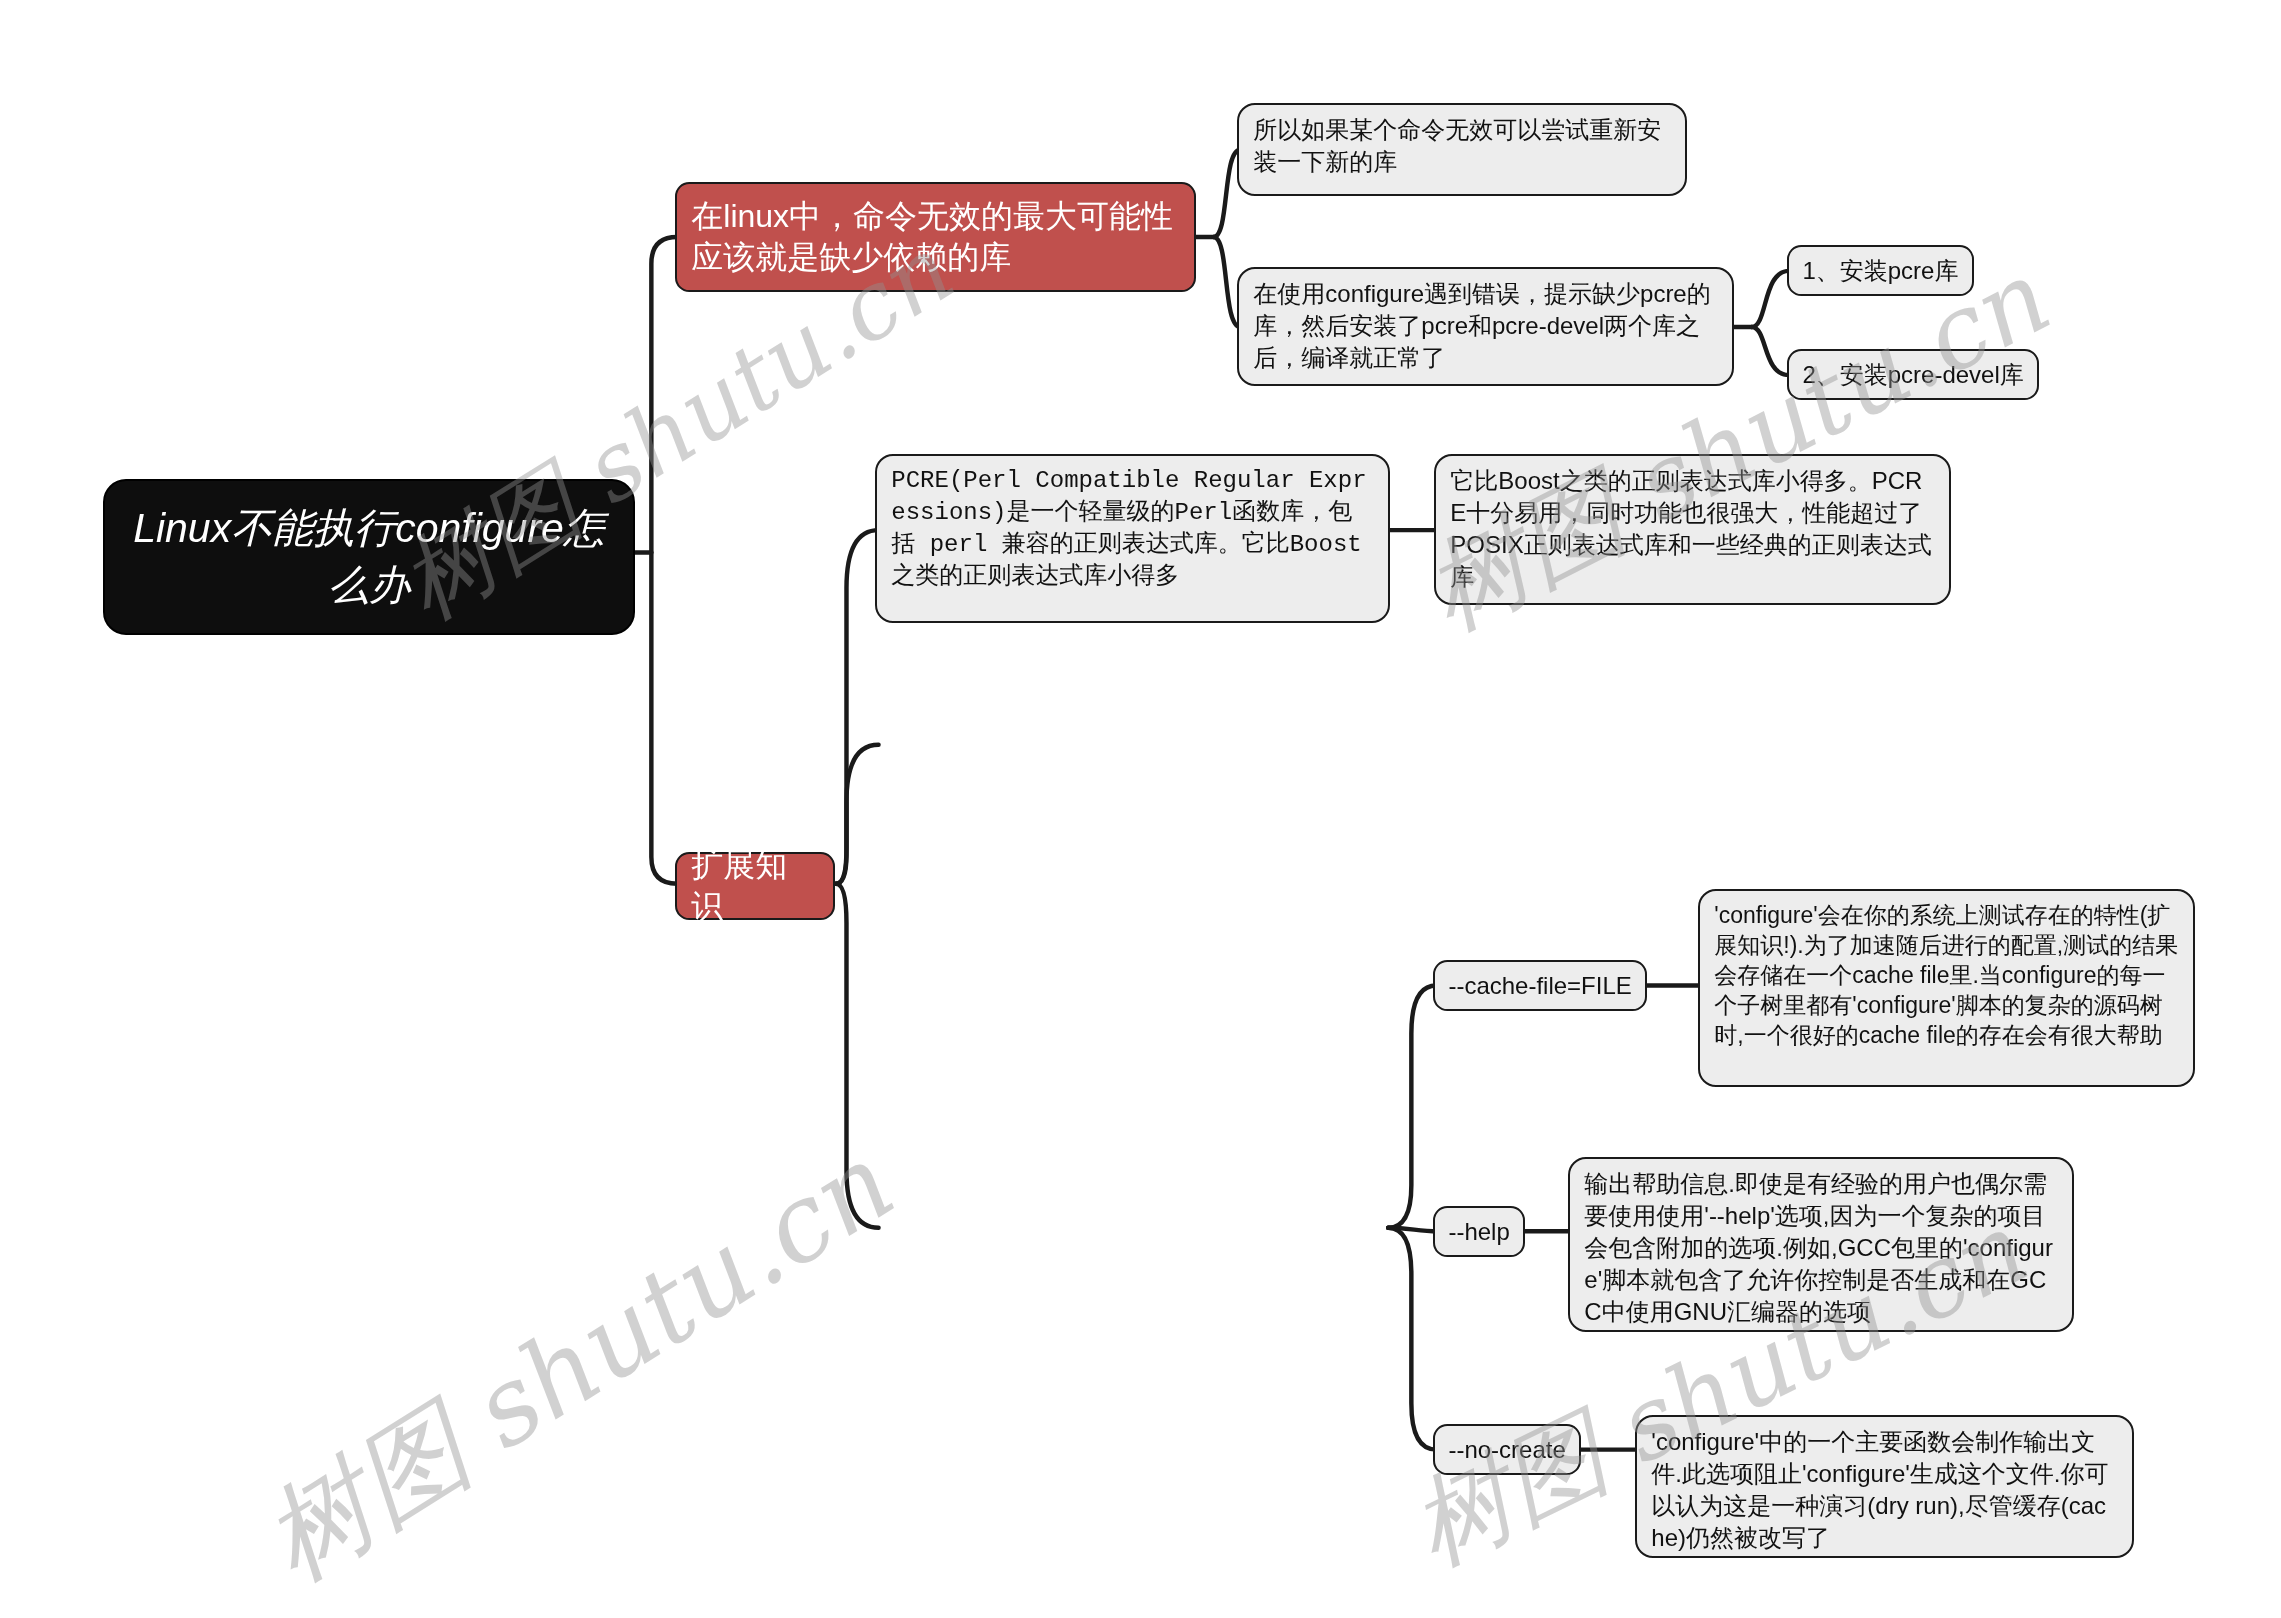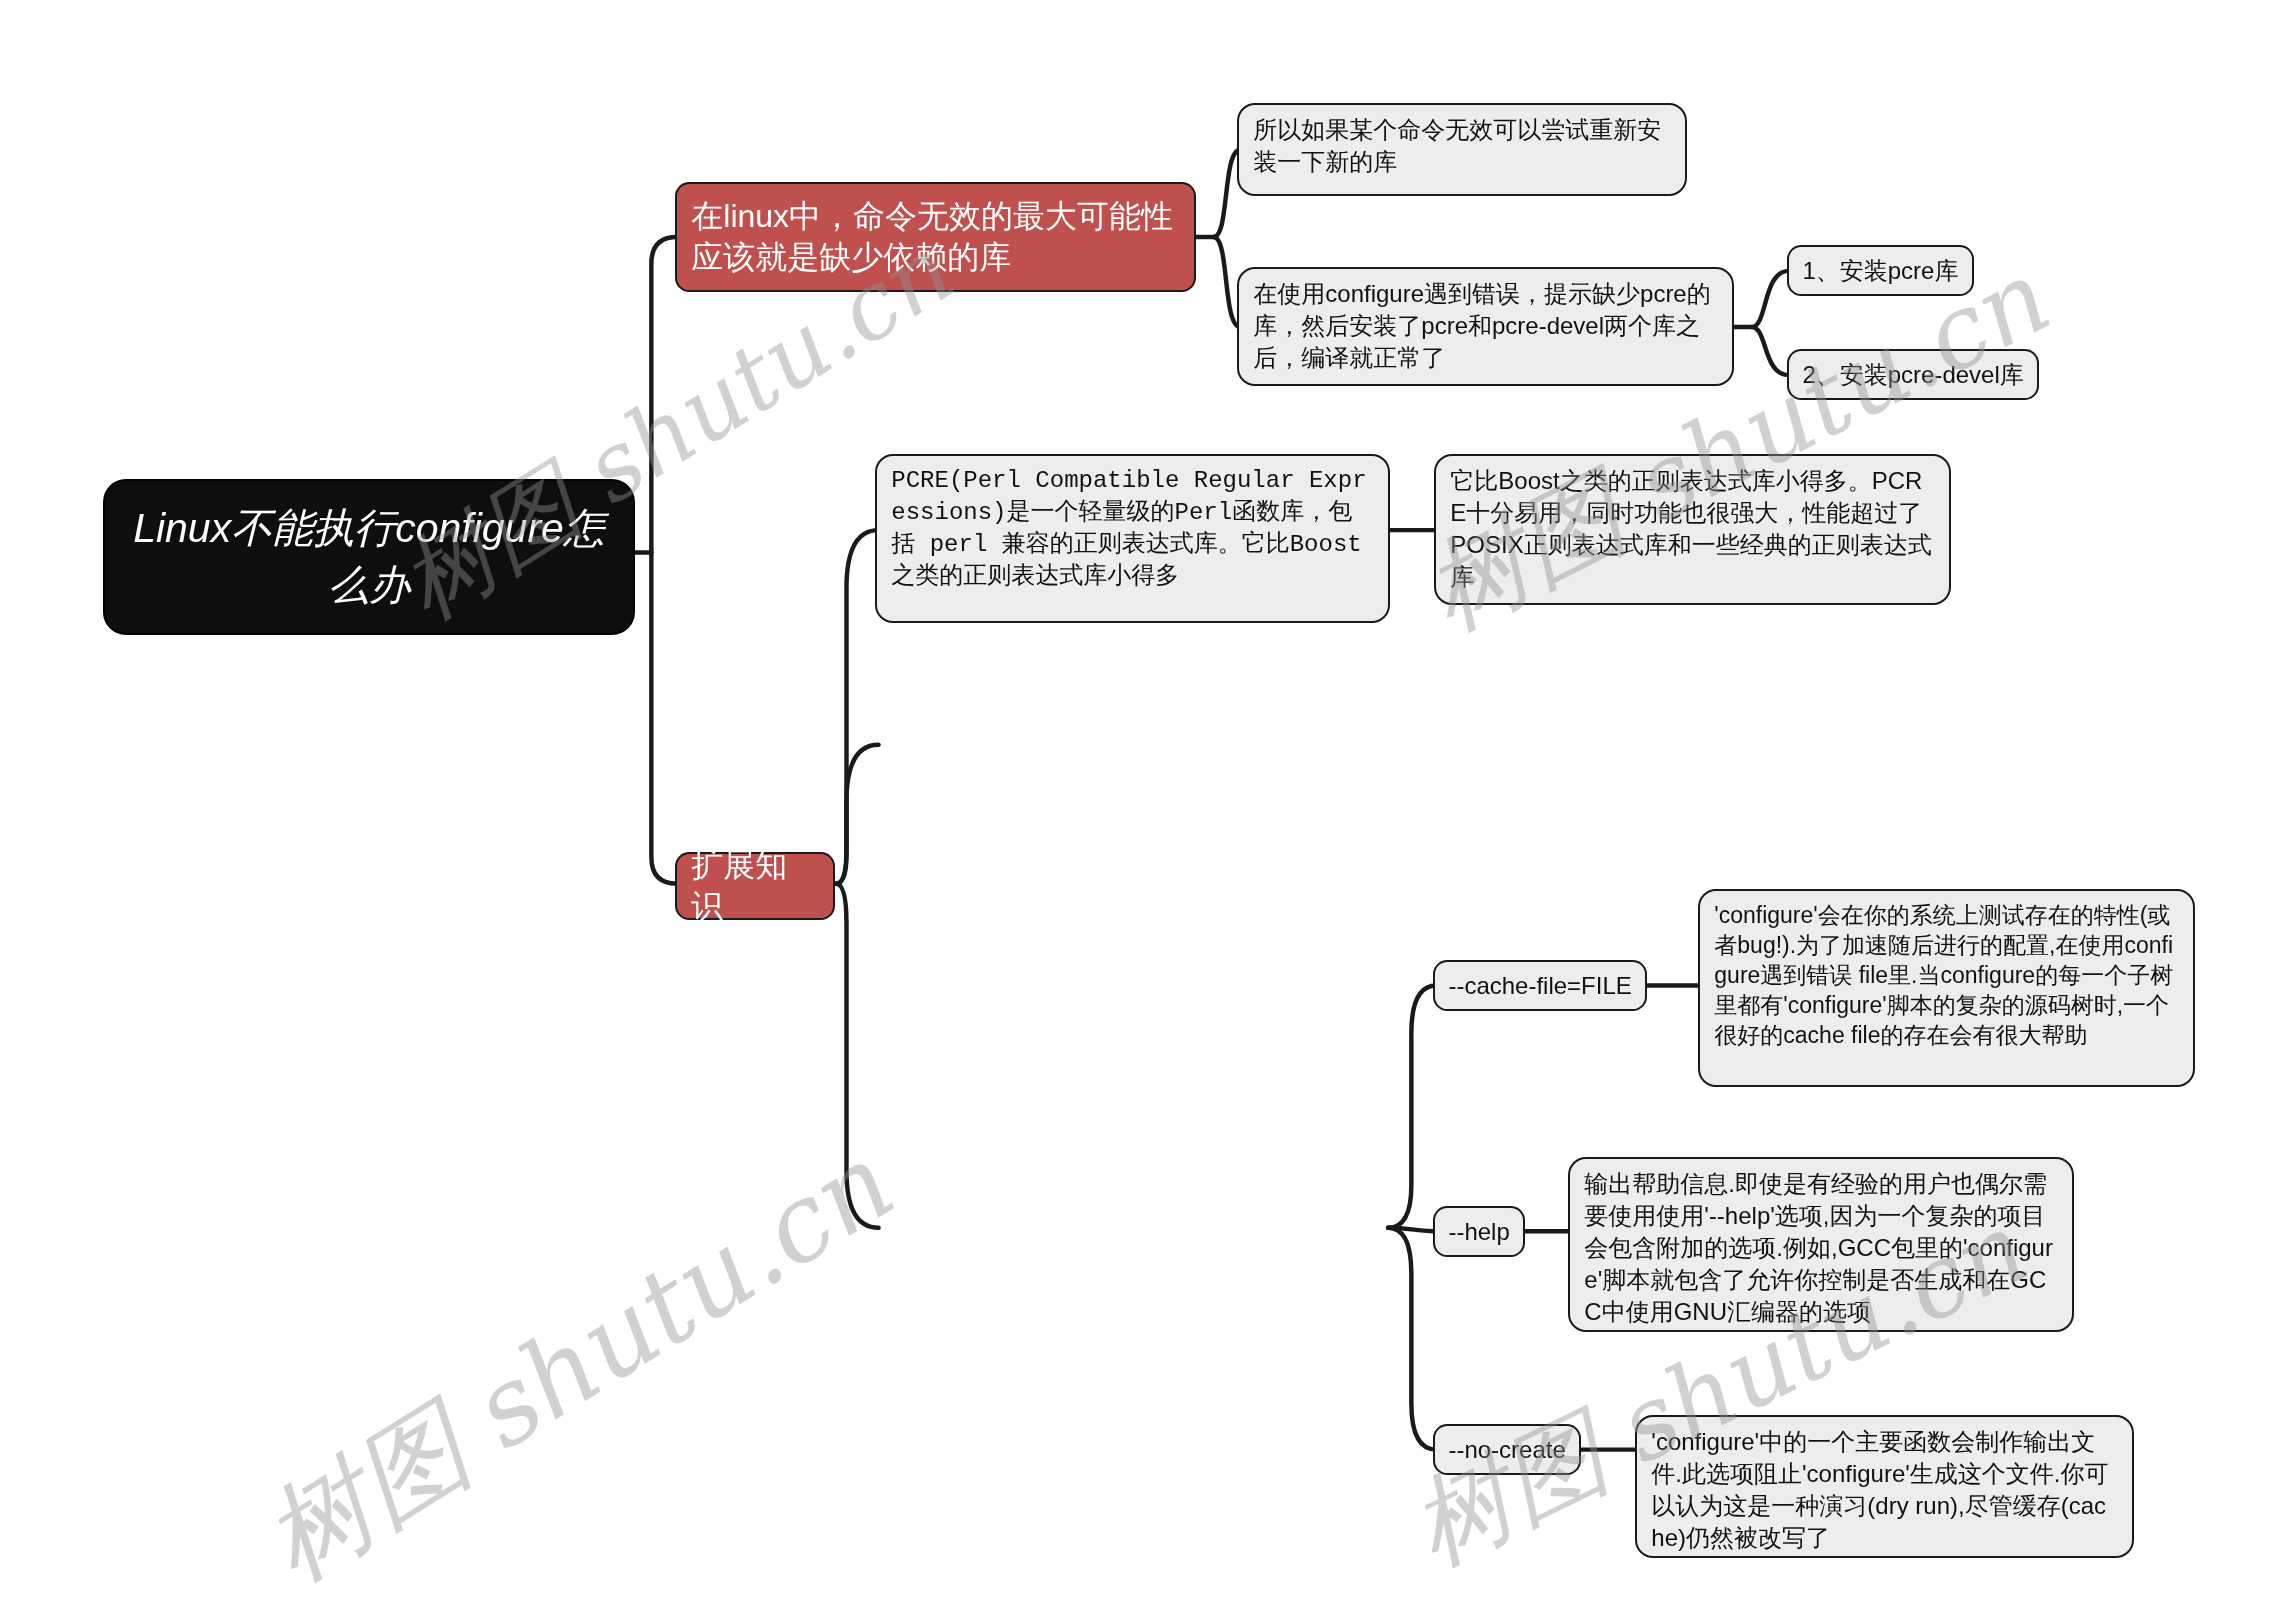--- a/index.html
+++ b/index.html
@@ -123,21 +123,21 @@
 
   <div class="box red center" style="left:675px; top:852px; width:160px; height:68px;">扩展知识</div>
 
   <div class="box node" style="left:875px; top:454px; width:515px; height:169px;font-family:Liberation Mono, monospace;">PCRE(Perl Compatible Regular Expressions)是一个轻量级的Perl函数库，包括 perl 兼容的正则表达式库。它比Boost之类的正则表达式库小得多</div>
 
   <div class="box node" style="left:1434px; top:454px; width:517px; height:151px;">它比Boost之类的正则表达式库小得多。PCRE十分易用，同时功能也很强大，性能超过了POSIX正则表达式库和一些经典的正则表达式库</div>
 
 
 
   <div class="box pill" style="left:1433px; top:960px;">--cache-file=FILE</div>
-  <div class="box node dense" style="left:1698px; top:889px; width:497px; height:198px;">'configure'会在你的系统上测试存在的特性(或者bug!).为了加速随后进行的配置,在使用configure遇到错误 file里.当configure的每一个子树里都有'configure'脚本的复杂的源码树时,一个很好的cache file的存在会有很大帮助</div>
+  <div class="box node dense" style="left:1698px; top:889px; width:497px; height:198px;">'configure'会在你的系统上测试存在的特性(扩展知识!).为了加速随后进行的配置,测试的结果会存储在一个cache file里.当configure的每一个子树里都有'configure'脚本的复杂的源码树时,一个很好的cache file的存在会有很大帮助</div>
 
   <div class="box pill" style="left:1433px; top:1206px;">--help</div>
   <div class="box node" style="left:1568px; top:1157px; width:506px; height:175px;">输出帮助信息.即使是有经验的用户也偶尔需要使用使用'--help'选项,因为一个复杂的项目会包含附加的选项.例如,GCC包里的'configure'脚本就包含了允许你控制是否生成和在GCC中使用GNU汇编器的选项</div>
 
   <div class="box pill" style="left:1433px; top:1424px;">--no-create</div>
   <div class="box node" style="left:1635px; top:1387px; width:499px; height:143px;margin-top:28px;">'configure'中的一个主要函数会制作输出文件.此选项阻止'configure'生成这个文件.你可以认为这是一种演习(dry run),尽管缓存(cache)仍然被改写了</div>
 
   <div class="wm" style="left:677px; top:428px; font-size:94px; transform:translate(-50%,-50%) rotate(-32deg);">树图 shutu.cn</div>
   <div class="wm" style="left:1738px; top:446px; font-size:102px; transform:translate(-50%,-50%) rotate(-27deg);">树图 shutu.cn</div>
   <div class="wm" style="left:579px; top:1363px; font-size:107px; transform:translate(-50%,-50%) rotate(-32deg);">树图 shutu.cn</div>

